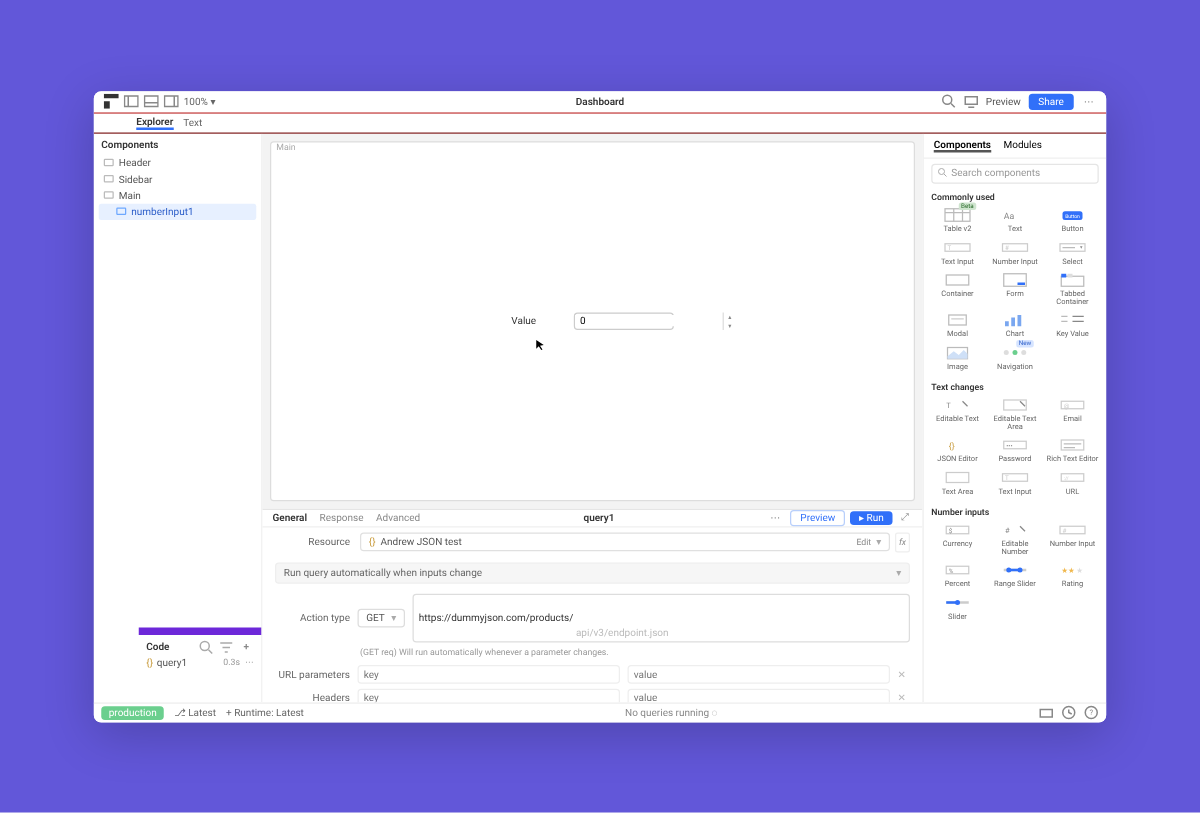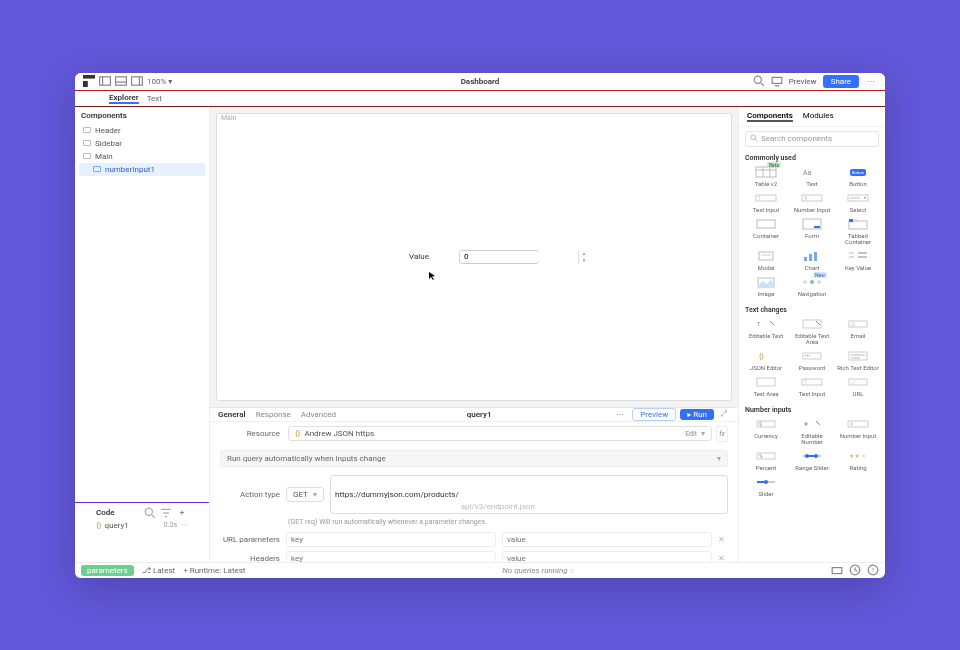--- a/index.html
+++ b/index.html
@@ -18,21 +18,21 @@
 .subbar-right{margin-left:auto;width:147px;display:flex;align-items:center;gap:8px;padding-left:12px;font-size:8px;color:#666;margin-top:24px;}
 .subbar-right .active{font-weight:600;color:#333;}
 .body{flex:1;display:flex;overflow:hidden;}
 .left-panel{width:135px;background:#fff;border-right:1px solid #eee;display:flex;flex-direction:column;}
 .panel-head{font-size:8px;font-weight:600;color:#333;padding:4px 6px;}
 .tree{padding:0 4px;font-size:8px;color:#555;}
 .tree-item{padding:2px 4px;display:flex;align-items:center;gap:4px;cursor:pointer;}
 .tree-item.child{padding-left:14px;}
 .tree-item.selected{background:#e7f0ff;border-radius:2px;color:#2c5ec9;}
 .ti-icon{width:8px;height:6px;border:1px solid #bbb;border-radius:1px;display:inline-block;}
-.code-section{border-top:1px solid #6d28d9;padding:4px 21px;margin-top:auto;height:60px;overflow:auto;}
+.code-section{border-top:6px solid #6d28d9;padding:4px 6px;margin-top:auto;height:60px;overflow:auto;margin-left:36px;}
 .code-head{font-size:8px;font-weight:600;color:#333;display:flex;align-items:center;}
 .code-head-icons{margin-left:auto;display:flex;gap:4px;}
 .code-item{display:flex;align-items:center;font-size:8px;color:#555;padding:2px 0;}
 .code-item .meta{margin-left:auto;display:flex;gap:4px;align-items:center;color:#999;font-size:7px;}
 .center{flex:1;display:flex;flex-direction:column;background:#f3f3f3;}
 .canvas-wrap{flex:1;position:relative;padding:6px;}
 .canvas{background:#fff;border:1px solid #ddd;border-radius:3px;height:100%;position:relative;}
 .canvas-crumb{position:absolute;top:0;left:4px;font-size:7px;color:#aaa;}
 .canvas-center{position:absolute;top:50%;left:50%;transform:translate(-50%,-50%);display:flex;align-items:center;gap:30px;}
 .canvas-label{font-size:8px;color:#333;}
@@ -75,21 +75,21 @@
 .rp-section{padding:3px 6px;font-size:7px;font-weight:600;color:#333;}
 .comp-grid{display:grid;grid-template-columns:repeat(3,1fr);gap:4px;padding:0 6px 6px;}
 .comp-cell{display:flex;flex-direction:column;align-items:center;gap:2px;cursor:pointer;}
 .comp-thumb{width:24px;height:14px;display:flex;align-items:center;justify-content:center;background:#fff;position:relative;}
 .comp-thumb svg{width:24px;height:14px;}
 .comp-label{font-size:6px;color:#666;text-align:center;line-height:1;}
 .badge{position:absolute;top:-3px;right:-3px;background:#cfe5cf;color:#2a6b2a;font-size:5px;padding:0 2px;border-radius:2px;}
 .badge.blue{background:#d6e4ff;color:#2c5ec9;}
 .bottombar{height:16px;background:#fff;border-top:1px solid #eee;display:flex;align-items:center;padding:0 6px;font-size:8px;color:#666;gap:8px;}
 .prod-chip{background:#6bcf8e;color:#fff;padding:1px 6px;border-radius:3px;font-size:8px;}
-.bb-center{flex:1;text-align:center;color:#888;font-style:italic;}
+.bb-center{flex:1;text-align:center;color:#888;}
 .bb-right{display:flex;gap:6px;}
 </style>
 </head>
 <body>
 
 <div class="app">
 
   <div class="topbar">
     <div class="tb-left">
       <span class="icon-btn">
@@ -232,21 +232,21 @@
             <span class="dots-btn">⋯</span>
             <span class="preview-btn">Preview</span>
             <span class="run-btn">▸ <span>Run</span></span>
             <span class="icon-btn">⤢</span>
           </span>
         </div>
         <div class="qp-row">
           <span class="label">Resource</span>
           <div class="resource-val">
             <span style="color:#c89b3c;">{}</span>
-            <span>Andrew JSON https</span>
+            <span>Andrew JSON test</span>
             <span class="edit-link">Edit</span>
             <span style="color:#aaa;">▾</span>
           </div>
           <span class="fx-btn">fx</span>
         </div>
         <div class="auto-row">
           <span>Run query automatically when inputs change</span>
           <span class="chev">▾</span>
         </div>
         <div class="action-row">
@@ -578,21 +578,21 @@
               </svg>
             </div>
             <div class="comp-label">Slider</div>
           </div>
         </div>
     </div>
 
   </div>
 
   <div class="bottombar">
-    <span class="prod-chip">parameters</span>
+    <span class="prod-chip">production</span>
     <span><span>⎇</span> <span>Latest</span></span>
     <span>+ <span>Runtime: Latest</span></span>
     <span class="bb-center"><span>No queries running</span> <span>◌</span></span>
     <span class="bb-right">
       <span class="icon-btn">
           <svg viewBox="0 0 10 10">
             <rect x="1" y="3" width="8" height="5" fill="none" stroke="#888"></rect>
           </svg>
         </span>
       <span class="icon-btn">

